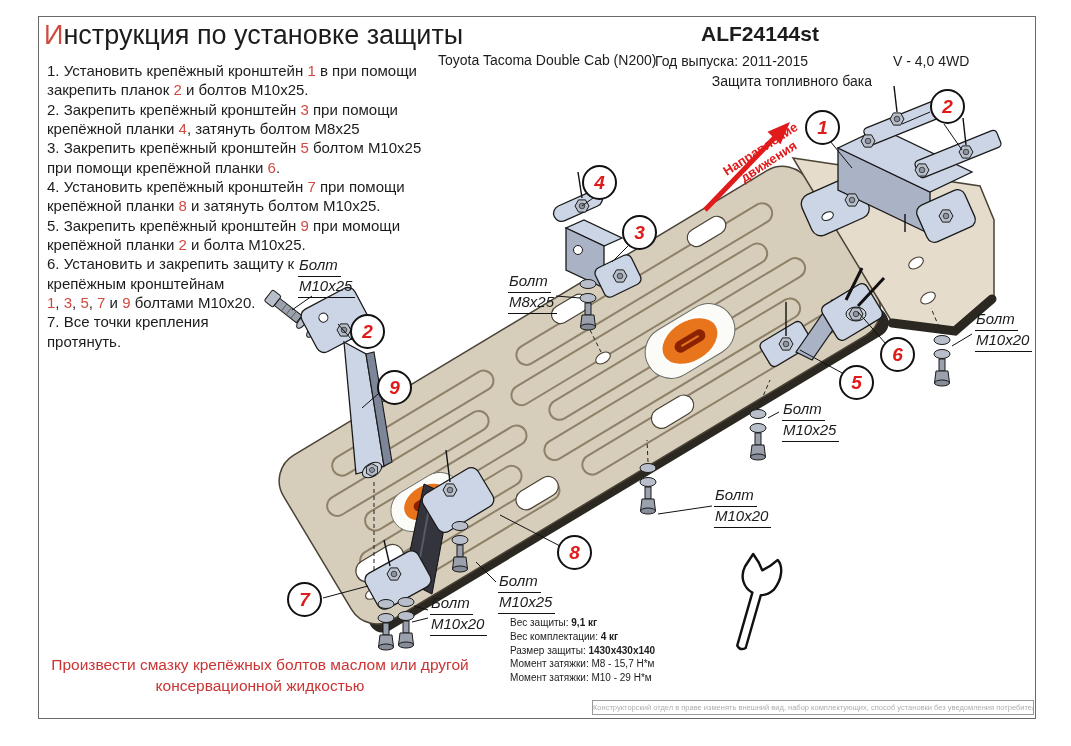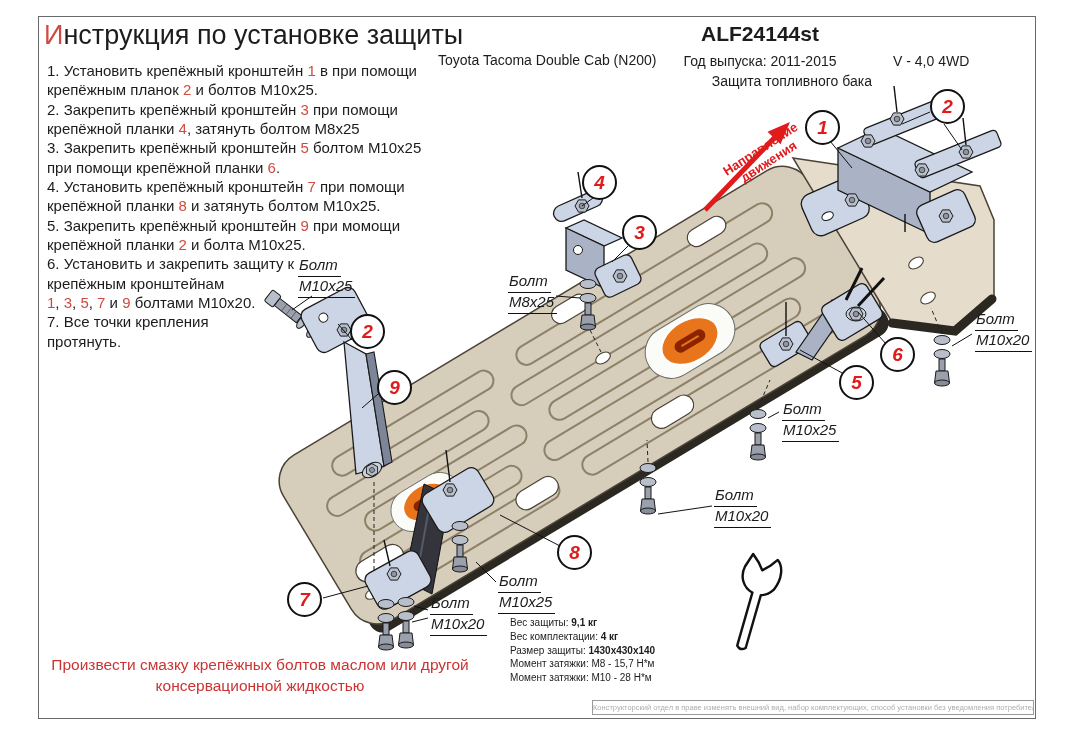--- a/index.html
+++ b/index.html
@@ -6,21 +6,21 @@
   .page{position:relative;width:1071px;height:746px;background:#fff;overflow:hidden;
         font-family:"Liberation Sans",sans-serif;color:#1c1c1c;border-radius:25px;}
   .frame{position:absolute;left:38px;top:16px;width:996px;height:701px;border:1.5px solid #6a6a6a;background:#fff;}
   .title{position:absolute;left:44px;top:20px;font-size:27px;white-space:nowrap;}
   .title .firstletter{color:var(--accent_red);}
   .instructions{position:absolute;left:47px;top:61px;width:396px;font-size:15px;line-height:1.29;}
   .instr{margin:0;}
   .rnum{color:var(--accent_red);}
   .hdr-vehicle{position:absolute;left:438px;top:52px;font-size:14px;}
   .hdr-part{position:absolute;left:655px;top:22px;width:210px;text-align:center;font-size:21px;font-weight:bold;}
-  .hdr-year{position:absolute;left:655px;top:53px;width:210px;text-align:center;font-size:14px;}
+  .hdr-year{position:absolute;left:655px;top:53px;width:210px;text-align:left;font-size:14px;}
   .hdr-product{position:absolute;left:648px;top:73px;width:224px;text-align:right;font-size:14px;}
   .hdr-engine{position:absolute;left:893px;top:53px;font-size:14px;}
   svg.diagram{position:absolute;left:0;top:0;}
   .callout{position:absolute;width:35px;height:35px;box-sizing:border-box;border:2.5px solid #111;
            border-radius:50%;background:#fff;display:flex;align-items:center;justify-content:center;
            font-size:19px;font-weight:bold;font-style:italic;color:var(--callout_red);}
   .bolt-label{position:absolute;font-size:15px;font-weight:normal;font-style:italic;line-height:1.25;white-space:nowrap;}
   .bolt-label span{display:inline-block;border-bottom:1.5px solid #111;padding:0 3px 1px 1px;}
   .bolt-label .l2{display:block;}
   .arrow-label{position:absolute;left:699px;top:141px;width:132px;text-align:center;
@@ -262,21 +262,21 @@
     </g>
 
     <g transform="translate(756,596) rotate(16) scale(1.1)">
       <path d="M -4 48 L -4 -2 C -13 -4 -19 -13 -17 -23 L -13 -36 L -6 -30 L -1 -24 L 5 -30 L 10 -37 C 16 -33 19 -22 14 -10 C 11 -5 8 -3 4 -2 L 4 48 Q 0 52 -4 48 Z" fill="#fff" stroke="#111" stroke-width="2.2" stroke-linejoin="round"></path>
     </g>
   </svg>
 
   <div class="title"><span class="firstletter">И</span><span>нструкция по установке защиты</span></div>
 
   <div class="instructions" id="instructions">
-      <p class="instr"><span>1. Установить крепёжный кронштейн </span><span class="rnum">1</span><span> в при помощи</span><br><span>крепёжным планок </span><span class="rnum">2</span><span> и болтов М10х25.</span></p>
+      <p class="instr"><span>1. Установить крепёжный кронштейн </span><span class="rnum">1</span><span> в при помощи</span><br><span>закрепить планок </span><span class="rnum">2</span><span> и болтов М10х25.</span></p>
       <p class="instr"><span>2. Закрепить крепёжный кронштейн </span><span class="rnum">3</span><span> при помощи</span><br><span>крепёжной планки </span><span class="rnum">4</span><span>, затянуть болтом М8х25</span></p>
       <p class="instr"><span>3. Закрепить крепёжный кронштейн </span><span class="rnum">5</span><span> болтом М10х25</span><br><span>при помощи крепёжной планки </span><span class="rnum">6</span><span>.</span></p>
       <p class="instr"><span>4. Установить крепёжный кронштейн </span><span class="rnum">7</span><span> при помощи</span><br><span>крепёжной планки </span><span class="rnum">8</span><span> и затянуть болтом М10х25.</span></p>
       <p class="instr"><span>5. Закрепить крепёжный кронштейн </span><span class="rnum">9</span><span> при момощи</span><br><span>крепёжной планки </span><span class="rnum">2</span><span> и болта М10х25.</span></p>
       <p class="instr"><span>6. Установить и закрепить защиту к</span><br><span>крепёжным кронштейнам</span><br><span class="rnum">1</span><span>, </span><span class="rnum">3</span><span>, </span><span class="rnum">5</span><span>, </span><span class="rnum">7</span><span> и </span><span class="rnum">9</span><span> болтами М10х20.</span></p>
       <p class="instr"><span>7. Все точки крепления</span><br><span>протянуть.</span></p>
     </div>
 
   <div class="hdr-vehicle">Toyota Tacoma Double Cab (N200)</div>
   <div class="hdr-part">ALF24144st</div>
@@ -306,18 +306,18 @@
       <div class="bolt-label" style="left: 714px; top: 486px;"><span>Болт</span><span class="l2">М10х20</span></div>
       <div class="bolt-label" style="left: 498px; top: 572px;"><span>Болт</span><span class="l2">М10х25</span></div>
       <div class="bolt-label" style="left: 430px; top: 594px;"><span>Болт</span><span class="l2">М10х20</span></div>
     </div>
 
   <div class="specs" id="specs">
       <div class="spec-row"><span class="lab">Вес защиты: </span><span class="val b">9,1 кг</span></div>
       <div class="spec-row"><span class="lab">Вес комплектации: </span><span class="val b">4 кг</span></div>
       <div class="spec-row"><span class="lab">Размер защиты: </span><span class="val b">1430х430х140</span></div>
       <div class="spec-row"><span class="lab">Момент затяжки: </span><span class="val">М8 - 15,7 Н*м</span></div>
-      <div class="spec-row"><span class="lab">Момент затяжки: </span><span class="val">М10 - 28 Н*м</span></div>
+      <div class="spec-row"><span class="lab">Момент затяжки: </span><span class="val">М10 - 29 Н*м</span></div>
     </div>
 
   <div class="warning">Произвести смазку крепёжных болтов маслом или другой консервационной жидкостью</div>
   <div class="disclaimer">Конструкторский отдел в праве изменять внешний вид, набор комплектующих, способ установки без уведомления потребителя.</div>
 </div>
 
 </body></html>

